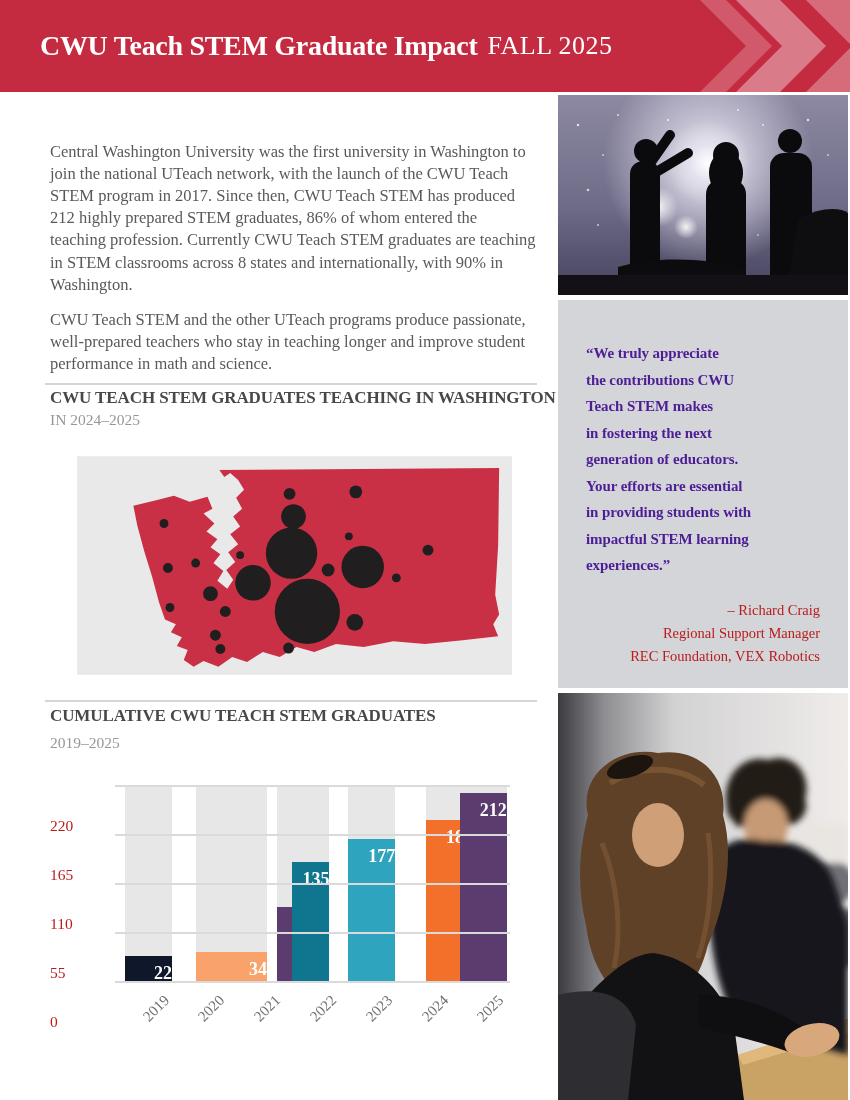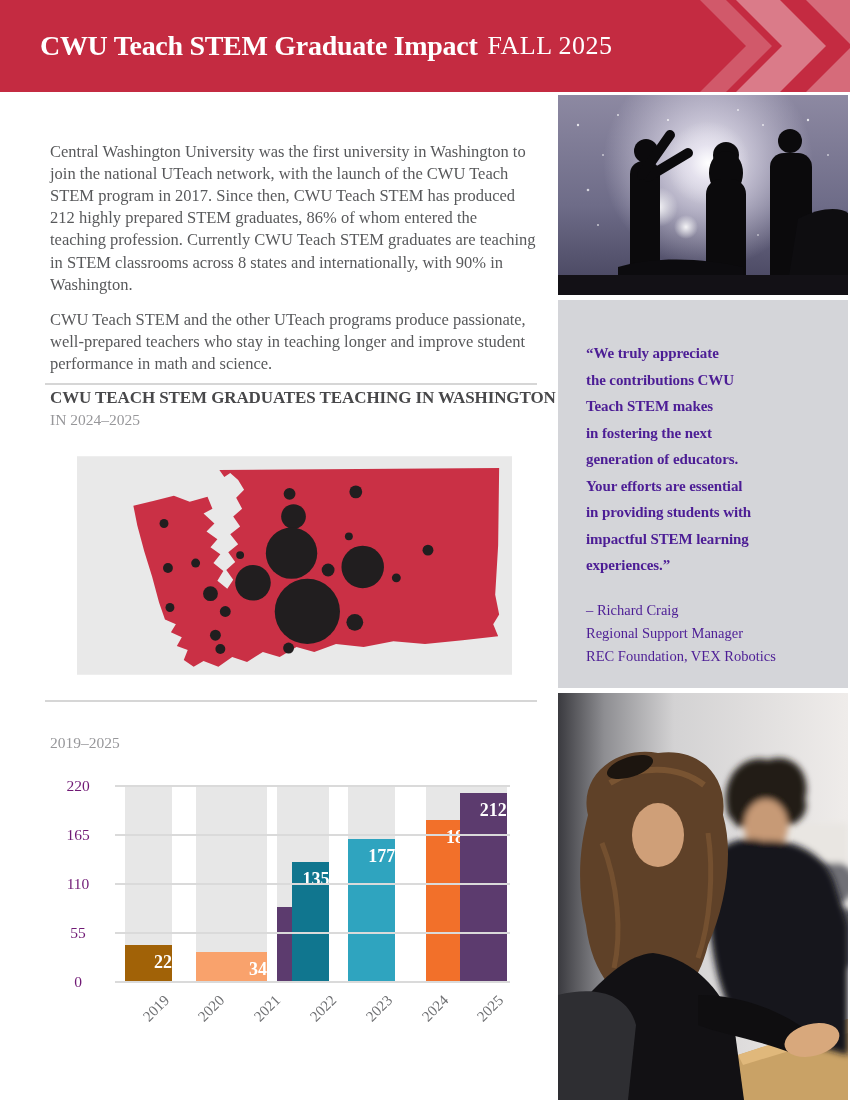--- a/index.html
+++ b/index.html
@@ -13,31 +13,31 @@
   
   .body-par{position:absolute;left:50px;width:486px;font-size:16.5px;line-height:22.2px;color:#58595b;}
   .rule{position:absolute;left:45px;width:492px;height:2px;background:#d6d6d6;}
   .sec-head{position:absolute;left:50px;font-size:17px;font-weight:bold;color:#48484a;letter-spacing:-0.1px;}
   .sec-sub{position:absolute;left:50px;font-size:15.5px;color:#97979a;}
   #map-block{position:absolute;left:77px;top:455px;width:435px;height:221px;}
   
   #chart{position:absolute;left:50px;top:780px;width:483px;height:255px;}
   #plot{position:absolute;left:65px;top:6px;width:395px;height:196px;}
   .gridline{position:absolute;left:0;width:100%;height:2px;background:#dadada;z-index:2;}
-  .ytick{position:absolute;left:0;width:56px;text-align:center;font-size:15.5px;color:#701a75;z-index:1;}
+  .ytick{position:absolute;left:0;width:56px;text-align:left;font-size:15.5px;color:#b91c1c;z-index:1;margin-top:40px;}
   .slot{position:absolute;top:0;bottom:0;z-index:1;}
   .slot .colbg{position:absolute;left:0;right:0;top:0;bottom:0;background:#e7e7e7;}
   .bar{position:absolute;left:0;right:0;bottom:0;z-index:3;}
   .bar-label{width:100%;text-align:right;color:#fff;font-weight:bold;font-size:18px;line-height:16px;padding-top:9px;}
   .xlabel{position:absolute;font-size:15px;color:#6f7073;transform:rotate(-45deg);transform-origin:top right;white-space:nowrap;}
   
   #photo-planetarium{position:absolute;left:558px;top:95px;width:290px;height:200px;}
   #quote-block{position:absolute;left:558px;top:300px;width:290px;height:388px;background:#d4d5d9;box-sizing:border-box;padding:40px 28px 0 28px;}
   #quote-text{font-size:15px;font-weight:bold;line-height:26.5px;color:#4c1d95;white-space:pre-line;letter-spacing:-0.1px;}
-  #quote-attr{margin-top:20px;text-align:left;font-size:14.5px;line-height:23px;color:#4c1d95;}
+  #quote-attr{margin-top:20px;text-align:right;font-size:14.5px;line-height:23px;color:#b91c1c;}
   #photo-students{position:absolute;left:558px;top:693px;width:290px;height:407px;}
   svg{display:block;}
 </style>
 </head>
 <body>
 
 <div id="page">
 
   <div id="hdr">
     <svg width="850" height="92" style="position:absolute;left:0;top:0;">
@@ -94,32 +94,33 @@
           <circle cx="94" cy="153" r="4.5" fill="#211e1f"></circle>
           <circle cx="140" cy="181" r="5.5" fill="#211e1f"></circle>
           <circle cx="145" cy="195" r="5" fill="#211e1f"></circle>
           <circle cx="214" cy="194" r="5.5" fill="#211e1f"></circle>
           <circle cx="165" cy="100" r="4" fill="#211e1f"></circle>
         </g>
     </svg>
   </div>
 
   <div class="rule" style="top:700px;"></div>
+  <div class="sec-head" style="top:706px;">CUMULATIVE CWU TEACH STEM GRADUATES</div>
   <div class="sec-sub" style="top:734px;text-align:right;">2019–2025</div>
 
   <div id="chart">
     <div id="plot">
         <div class="gridline" style="top: 195px;"></div>
         <div class="gridline" style="top: 146px;"></div>
         <div class="gridline" style="top: 97px;"></div>
         <div class="gridline" style="top: 48px;"></div>
         <div class="gridline" style="top: -1px;"></div>
         <div class="slot" style="left: 10px; width: 47px;">
           <div class="colbg" style="background: rgb(231, 231, 231);"></div>
-          <div class="bar" style="height: 37px; background: #a16207;">
+          <div class="bar" style="height: 26px; background: #0f172a;">
             <div class="bar-label">22</div>
           </div>
         </div>
         <div class="slot" style="left: 81px; width: 71px;">
           <div class="colbg" style="background: rgb(231, 231, 231);"></div>
           <div class="bar" style="height: 30.2909px; background: rgb(249, 162, 108);">
             <div class="bar-label">34</div>
           </div>
         </div>
         <div class="slot" style="left: 121.6px; width: 47px; margin-left: 40px;">

